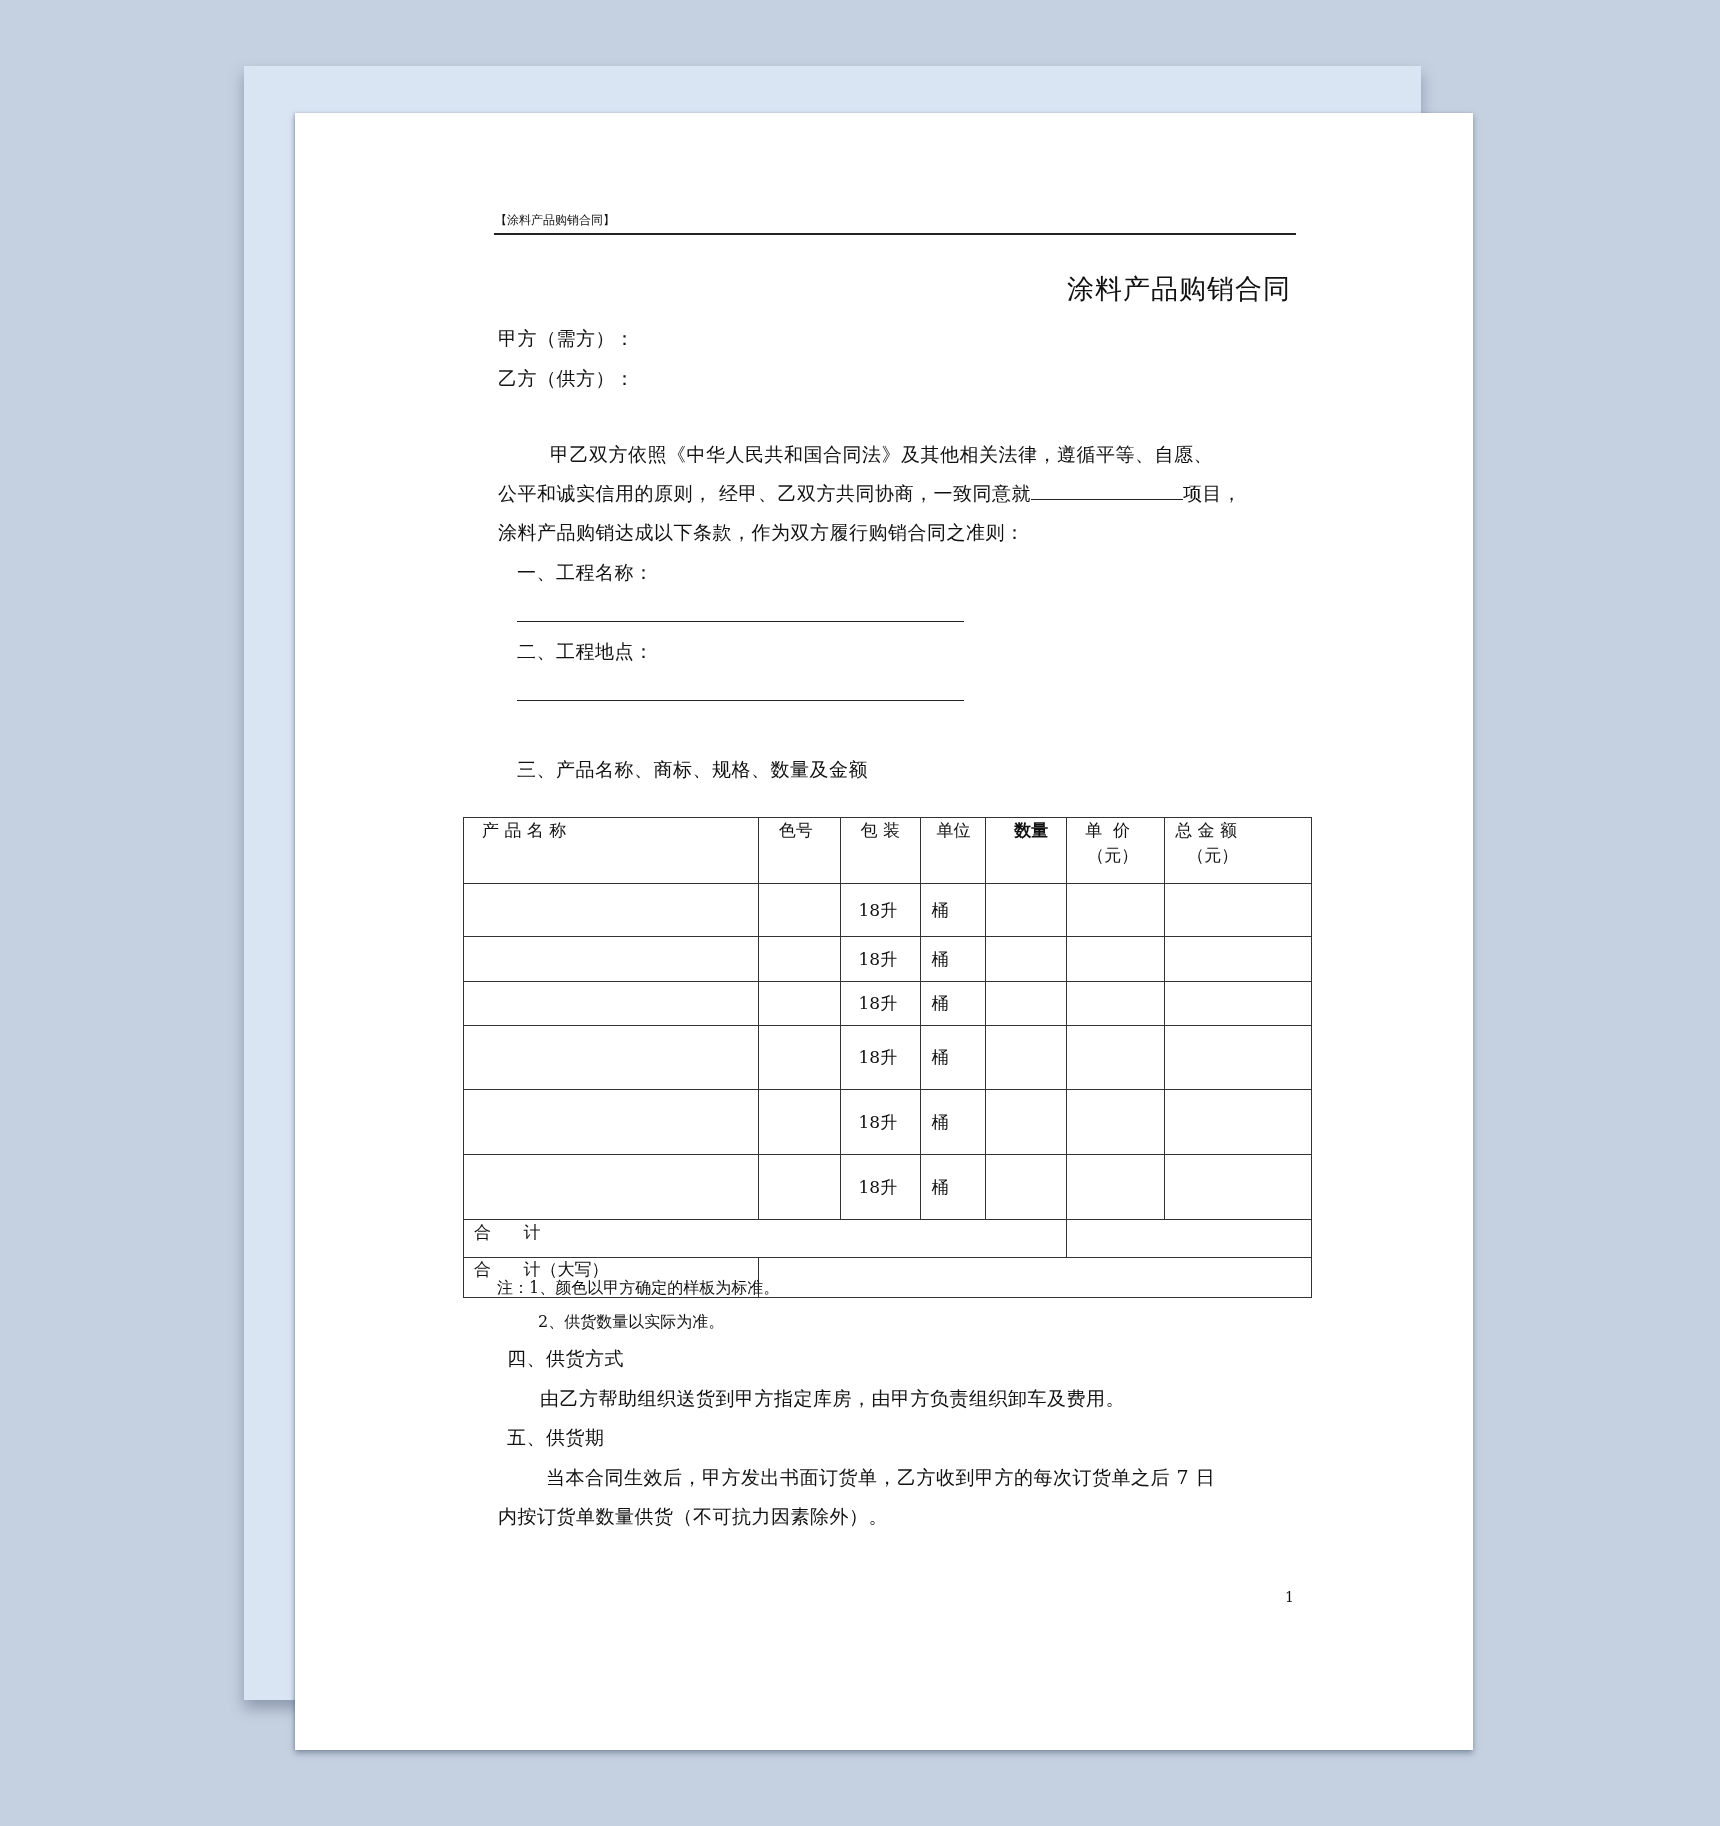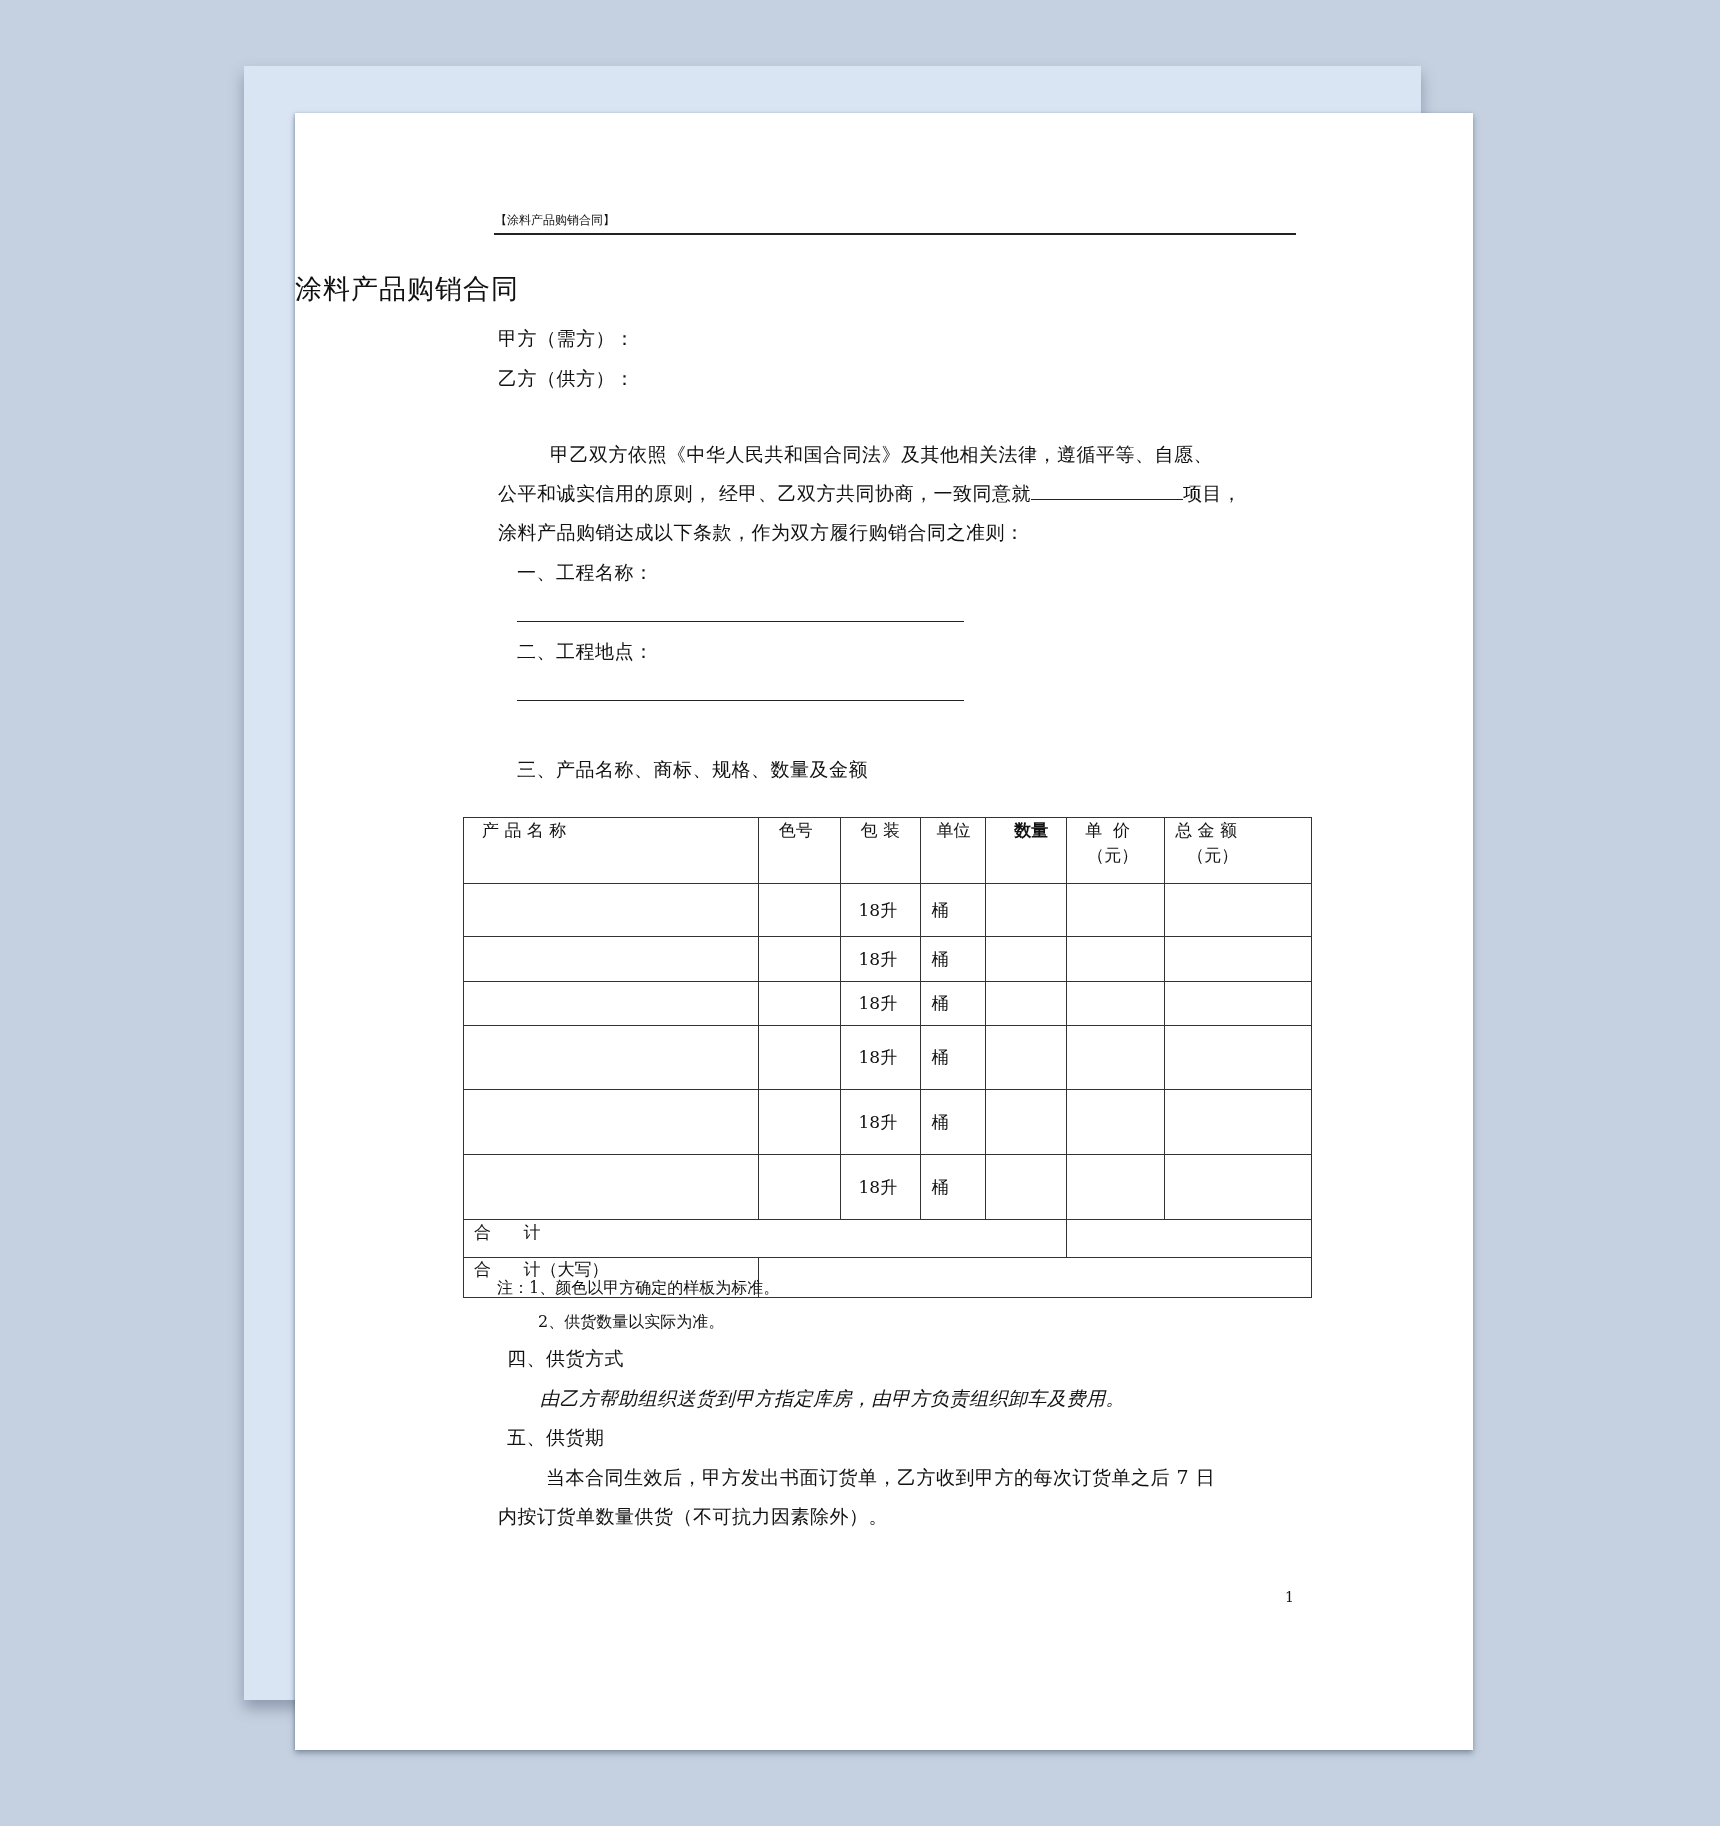--- a/index.html
+++ b/index.html
@@ -15,21 +15,21 @@
     box-shadow: 0 8px 14px rgba(70,85,110,0.45);
   }
   .front-page {
     position:absolute; left:295px; top:113px; width:1178px; height:1637px;
     background:#ffffff;
     box-shadow: 0 3px 6px rgba(70,85,110,0.55), -1px 0 2px rgba(70,85,110,0.2);
   }
   .abs { position:absolute; white-space:nowrap; }
   .header-label { left:200px; top:99px; font-size:12px; }
   .header-rule { position:absolute; left:199px; top:120px; width:802px; height:2px; background:#222; }
-  .doc-title { left:0; width:996px; text-align:left; top:158px; font-size:27px; letter-spacing:1px; }
+  .doc-title { left:0; width:996px; text-align:right; top:158px; font-size:27px; letter-spacing:1px; }
   .body-text { font-size:19px; letter-spacing:0.5px; }
   .blank-line { position:absolute; height:1px; background:#222; }
   .inline-blank { display:inline-block; width:152px; border-bottom:1px solid #222; height:18px; vertical-align:baseline; }
   table.products {
     position:absolute; left:168px; top:704px; width:849px;
     border-collapse:collapse; font-size:17px;
   }
   table.products td { border:1.5px solid #333; padding:0; vertical-align:top; }
   .th-cell { padding:2px 8px; line-height:25px; }
   .cell-mid { vertical-align:middle !important; padding-left:18px !important; }
@@ -156,19 +156,19 @@
       <td class="th-cell" style="padding-left:10px; line-height:22px; white-space:pre;">合      计（大写）</td>
       <td colspan="6"></td>
     </tr>
   </tbody>
     </table>
 
   <div class="abs note" style="left:202px; top:1165px;">注：1、颜色以甲方确定的样板为标准。</div>
   <div class="abs note" style="left:243px; top:1199px;">2、供货数量以实际为准。</div>
 
   <div class="abs body-text" style="left:212px; top:1233px;">四、供货方式</div>
-  <div class="abs body-text" style="left:245px; top:1273px;font-style:italic;">由乙方帮助组织送货到甲方指定库房，由甲方负责组织卸车及费用。</div>
+  <div class="abs body-text" style="left:245px; top:1273px;">由乙方帮助组织送货到甲方指定库房，由甲方负责组织卸车及费用。</div>
   <div class="abs body-text" style="left:212px; top:1312px;">五、供货期</div>
   <div class="abs body-text" style="left:251px; top:1352px;">当本合同生效后，甲方发出书面订货单，乙方收到甲方的每次订货单之后 7 日</div>
   <div class="abs body-text" style="left:203px; top:1391px;">内按订货单数量供货（不可抗力因素除外）。</div>
 
   <div class="abs page-num">1</div>
 </div>
 
 </body></html>

